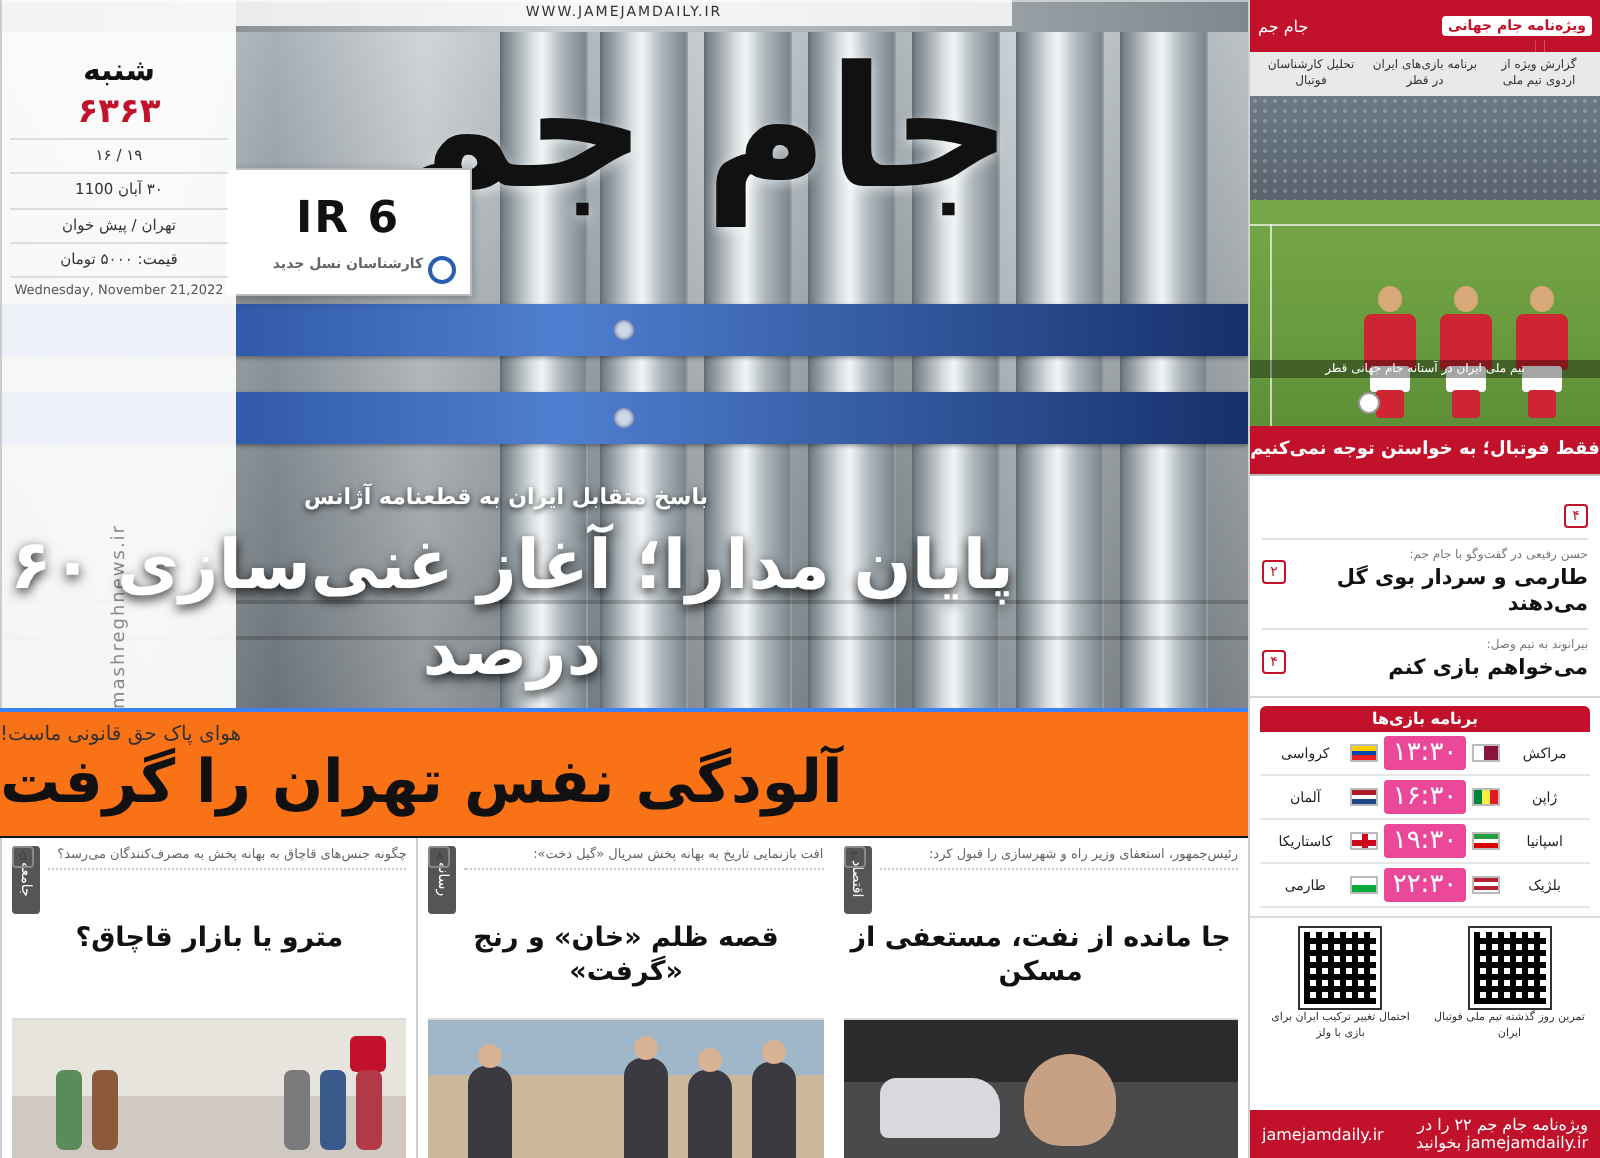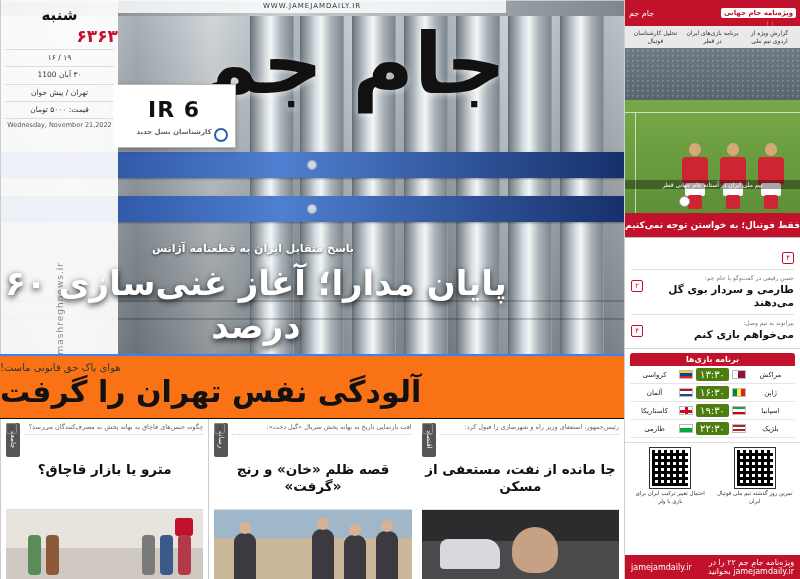--- a/index.html
+++ b/index.html
@@ -136,22 +136,22 @@
   .fixtures-head {
     background: #c2112a; color: #fff; font-size: 8px; font-weight: bold;
     padding: 2px 5px; border-radius: 3px 3px 0 0; text-align: center;
   }
   .fixture-row {
     display: flex; align-items: center; gap: 3px;
     font-size: 7px; padding: 2px 3px; border-bottom: 1px solid #e6e6e6;
   }
   .fixture-row .team { flex: 1; text-align: center; color: #222; }
   .fixture-row .time {
-    background: #4d7c0f; color: #fff; padding: 1px 4px; border-radius: 2px;
-    font-size: 10px; min-width: 28px; text-align: center;
+    background: #ec4899; color: #fff; padding: 1px 4px; border-radius: 2px;
+    font-size: 13px; min-width: 28px; text-align: center;
   }
   .flagbox { width: 14px; height: 9px; border: 1px solid #bbb; }
   .f-qa  { background: linear-gradient(90deg,#fff 0 40%,#8a1538 40% 100%); }
   .f-ec  { background: linear-gradient(#ffd100 0 34%,#0047ab 34% 67%,#ed1c24 67% 100%); }
   .f-sn  { background: linear-gradient(90deg,#00853f 0 33%,#fdef42 33% 66%,#e31b23 66% 100%); }
   .f-nl  { background: linear-gradient(#ae1c28 0 33%,#fff 33% 66%,#21468b 66% 100%); }
   .f-ir  { background: linear-gradient(#239f40 0 33%,#fff 33% 66%,#da0000 66% 100%); }
   .f-en  { background: #fff; position: relative; }
   .f-en::before { content:""; position:absolute; left:0; top:3px; width:100%; height:3px; background:#cf081f; }
   .f-en::after  { content:""; position:absolute; left:5px; top:0; width:3px; height:100%; background:#cf081f; }
@@ -269,23 +269,24 @@
     position: absolute; top: 0; bottom: 0; left: 0;
     width: 118px;
     background: rgba(255,255,255,0.92);
     border-left: 1px solid #ccc;
     direction: rtl;
     display: flex; flex-direction: column;
   }
   .infobox .weekday {
     font-size: 15px; font-weight: bold; color: #111; text-align: center;
     padding: 6px 2px 0 2px;
+    margin-top: 20px;
   }
   .infobox .issue {
-    font-size: 17px; font-weight: bold; color: #c2112a; text-align: right; padding-top: 2px;
+    font-size: 17px; font-weight: bold; color: #c2112a; text-align: center; padding-top: 2px;
   }
   .infobox .metaline {
     font-size: 7.5px; color: #333; text-align: center; line-height: 1.5;
     border-top: 1px solid #ddd; margin: 3px 4px 0 4px; padding-top: 2px;
   }
   .infobox .metaline.en { direction: ltr; font-size: 6.5px; color: #555; }
   .vertical-url {
     margin-top: auto;
     writing-mode: vertical-rl;
     transform: rotate(180deg);

